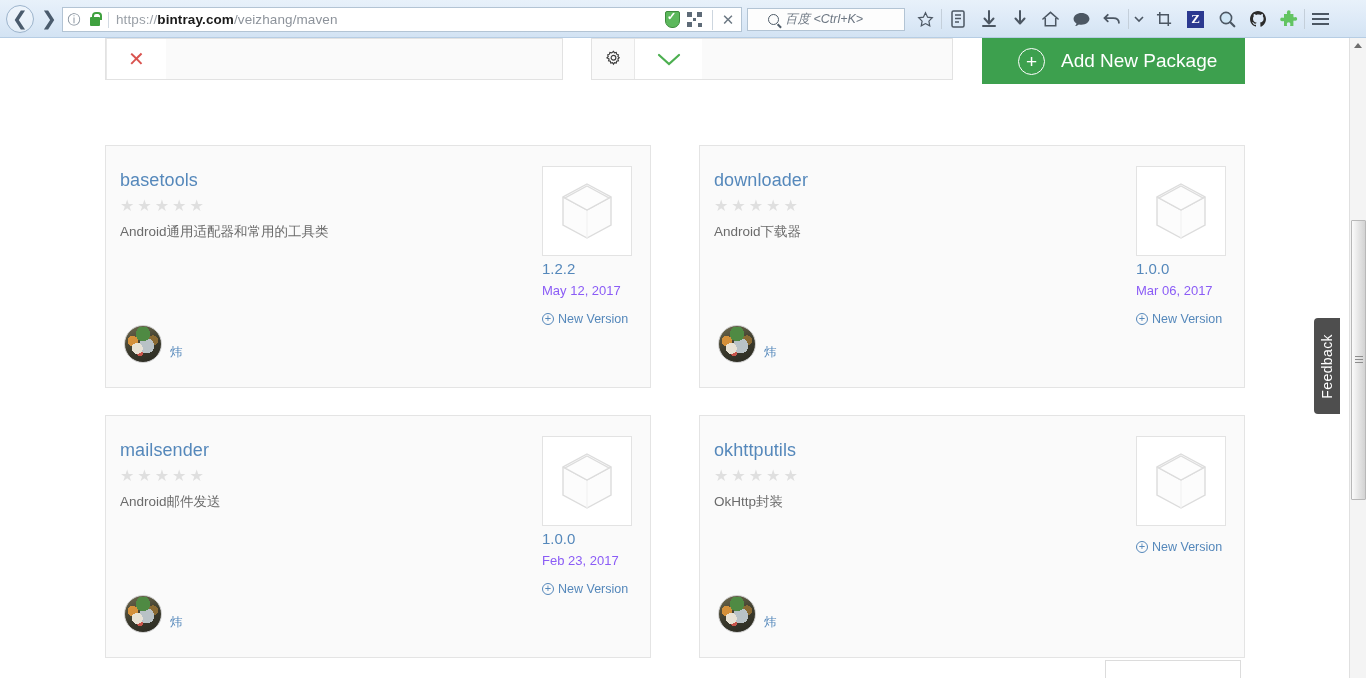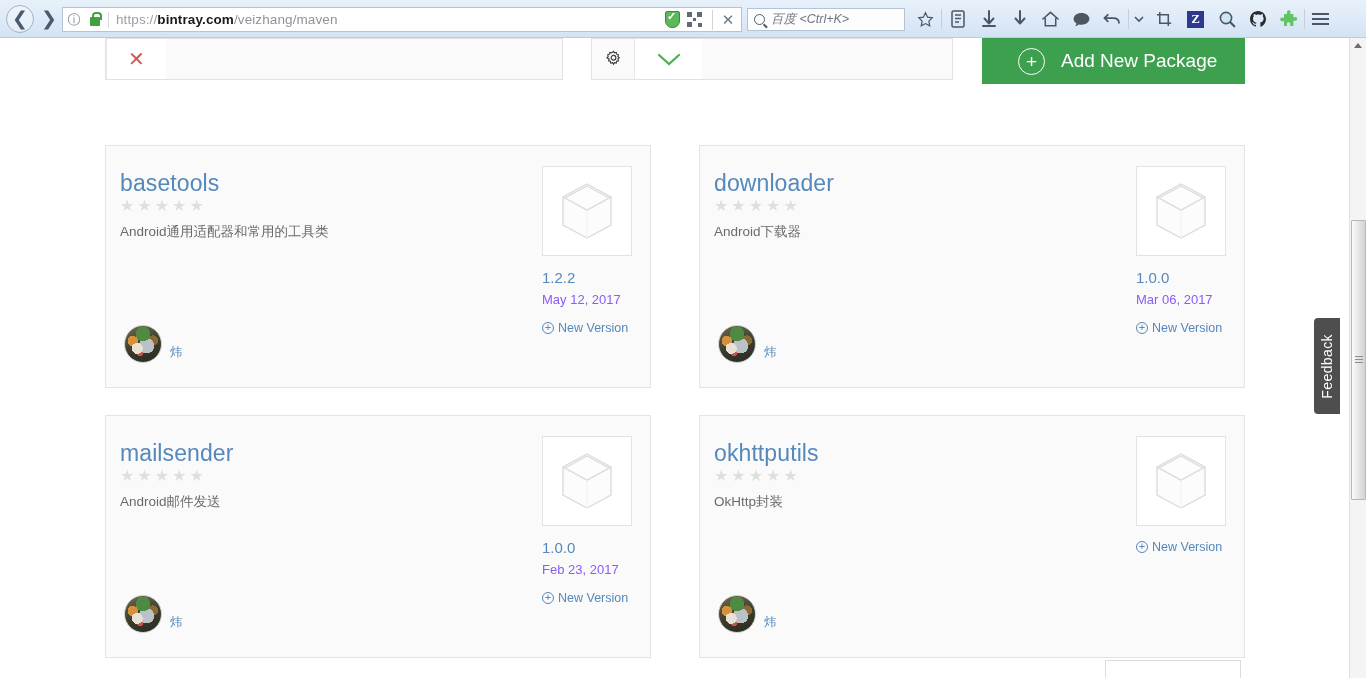--- a/index.html
+++ b/index.html
@@ -80,21 +80,21 @@
   .ub-divider { width: 1px; height: 20px; background: #cdd6df; margin: 0 2px; }
   .ub-x {
     width: 26px; height: 100%; display: flex; align-items: center;
     justify-content: center; color: #6c7883; font-size: 15px;
   }
 
   #searchbox {
     position: absolute; left: 747px; top: 8px;
     width: 158px; height: 23px;
     background: #fdfdfd; border: 1px solid #b3c4d4;
-    display: flex; align-items: center; padding-left: 6px;
+    display: flex; align-items: center; padding-left: 20px;
   }
   .search-mag {
     width: 11px; height: 11px; border: 1.6px solid #4f5c69;
     border-radius: 50%; position: relative; margin-right: 6px; flex: none;
   }
   .search-mag:after {
     content: ''; position: absolute; right: -4px; bottom: -3px;
     width: 5px; height: 1.6px; background: #4f5c69;
     transform: rotate(45deg);
   }
@@ -178,21 +178,21 @@
     width: 1140px;
     display: flex; flex-wrap: wrap; gap: 27px 48px;
   }
   .card {
     width: 546px; height: 243px;
     background: #fafafa; border: 1px solid #e4e4e4;
     position: relative;
   }
   .card-title {
     position: absolute; left: 14px; top: 24px;
-    font-size: 23px; color: #5588bb; letter-spacing: 0.1px;
+    font-size: 18px; color: #5588bb; letter-spacing: 0.1px;
   }
   .stars { position: absolute; left: 14px; top: 52px; display: flex; gap: 3px; }
   .stars span { color: #dfdfdf; font-size: 16px; line-height: 1; }
   .card-desc {
     position: absolute; left: 14px; top: 77px;
     font-size: 13.5px; color: #6b6b6b;
   }
   .card-owner {
     position: absolute; left: 18px; bottom: 24px;
     display: flex; align-items: flex-end; gap: 8px;
@@ -215,21 +215,21 @@
   .card-right {
     position: absolute; right: 16px; top: 20px;
     width: 92px;
     display: flex; flex-direction: column; align-items: flex-start;
   }
   .pkg-box {
     width: 90px; height: 90px;
     border: 1px solid #e3e3e3; background: #fff;
     display: flex; align-items: center; justify-content: center;
   }
-  .card-version { font-size: 15px; color: #5588bb; margin-top: 13px; }
+  .card-version { font-size: 15px; color: #5588bb; margin-top: 4px; }
   .card-date { font-size: 13px; color: #8b5cf6; margin-top: 6px; }
   .new-version {
     font-size: 12.5px; color: #5588bb; margin-top: 14px;
     display: flex; align-items: center; gap: 4px; white-space: nowrap;
   }
   .nv-plus {
     width: 12px; height: 12px; border: 1px solid #5588bb; border-radius: 50%;
     font-size: 10px; line-height: 10px; text-align: center; flex: none;
     position: relative;
   }

